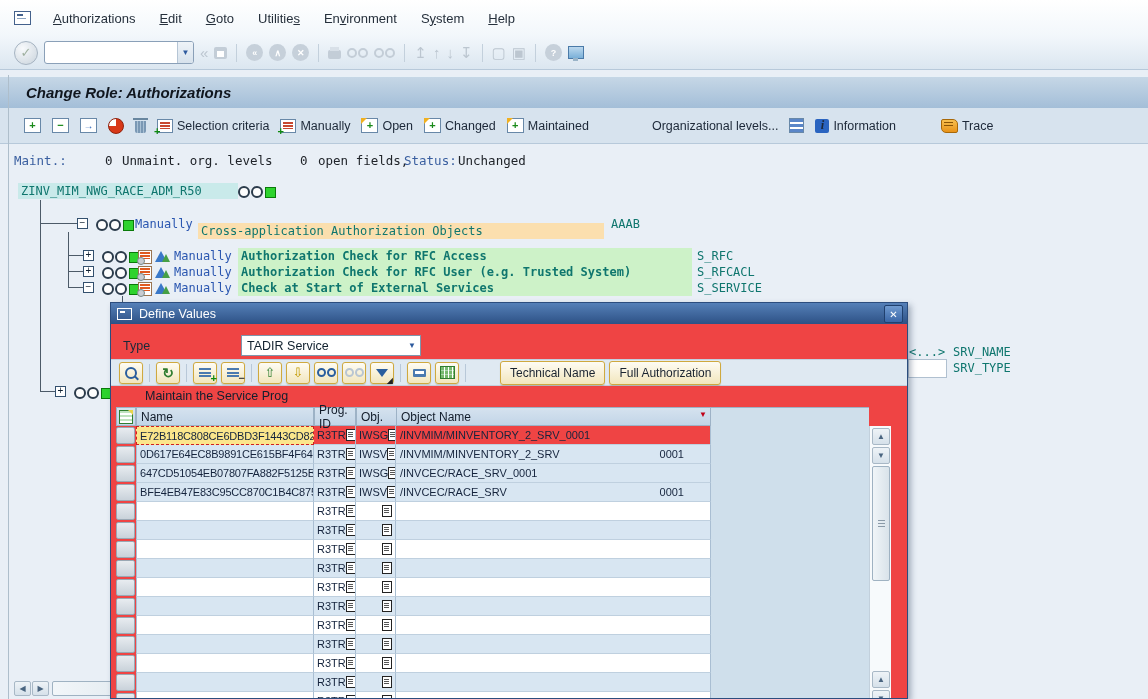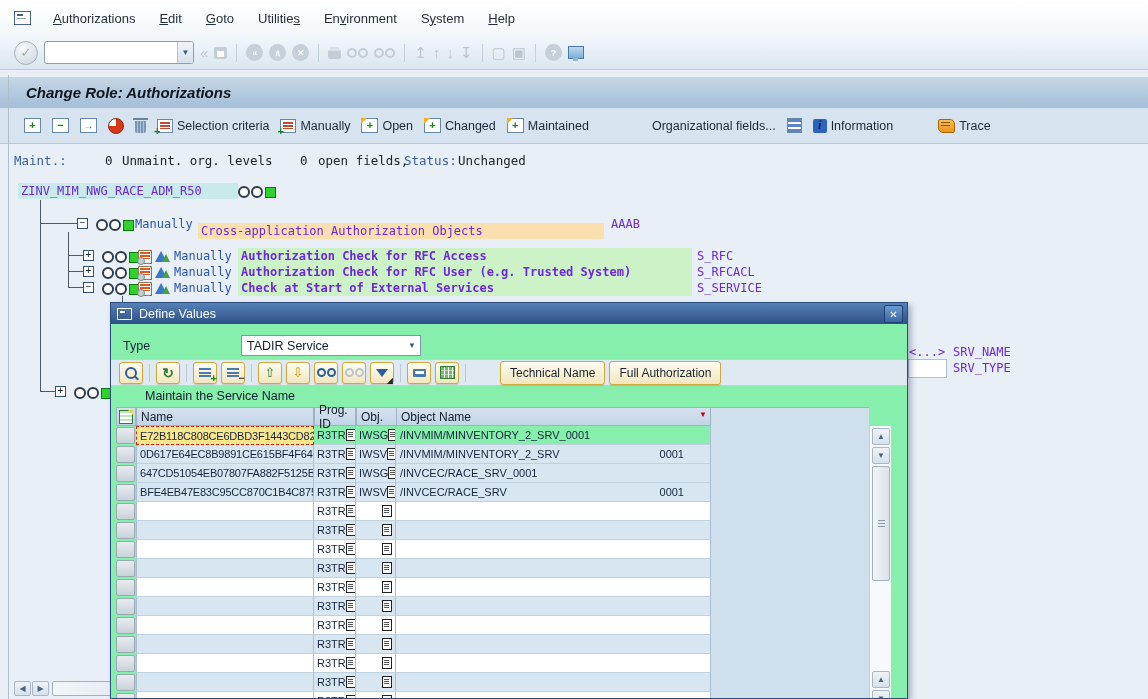--- a/index.html
+++ b/index.html
@@ -83,36 +83,36 @@
   .lights{position:absolute;display:inline-flex;align-items:center;gap:1px;}
   .lc{width:8px;height:8px;border:2px solid #2b3b4b;border-radius:50%;background:#fdfdfd;}
   .lsq{width:9px;height:9px;border:1px solid #0a7a0a;background:#2ed32e;margin-left:1px;}
   .i-chg{position:absolute;width:12px;height:12px;background:#fff;border:1px solid #9a7450;}
   .i-chg::before{content:"";position:absolute;left:1px;top:1px;right:1px;height:7px;
        background:repeating-linear-gradient(180deg,#e05a20 0 2px,#fff 2px 3px);}
   .i-chg::after{content:"";position:absolute;left:-2px;bottom:-2px;width:6px;height:6px;border-radius:50%;background:#c8ccd2;border:1px solid #788;}
   .i-mtn{position:absolute;width:15px;height:12px;}
   .i-mtn::before{content:"";position:absolute;bottom:0;left:0;width:0;height:0;border-left:6px solid transparent;border-right:6px solid transparent;border-bottom:11px solid #3a78c8;}
   .i-mtn::after{content:"";position:absolute;bottom:0;left:7px;width:0;height:0;border-left:4px solid transparent;border-right:4px solid transparent;border-bottom:8px solid #46a046;}
-  .tcell{position:absolute;font-family:"DejaVu Sans Mono",monospace;font-size:12px;color:#6d28d9;white-space:pre;padding:1px 3px;}
+  .tcell{position:absolute;font-family:"DejaVu Sans Mono",monospace;font-size:12px;color:#0f766e;white-space:pre;padding:1px 3px;}
   .bg-cyan{background:#c9eaea;}
   .bg-orange{background:#fbdfae;margin-top:7px;}
   .bg-green{background:#cdf2c8;font-weight:bold;}
   .t-manually{color:#2a56b0;}
 
   
   .side-white{position:absolute;background:#fff;border:1px solid #b0c0d0;}
 
   
   .sbtn{position:absolute;width:17px;height:15px;background:linear-gradient(#eef3f7,#d6e1ea);border:1px solid #a8b8c6;
         display:flex;align-items:center;justify-content:center;color:#4a6580;font-size:8px;border-radius:2px;box-sizing:border-box;}
   .sthumb{position:absolute;background:linear-gradient(90deg,#f2f6f9,#dbe5ec);border:1px solid #9fb2c2;border-radius:2px;box-sizing:border-box;}
 
   
-  .dialog{position:absolute;left:110px;top:302px;width:798px;height:397px;background:#86efac;
+  .dialog{position:absolute;left:110px;top:302px;width:798px;height:397px;background:#ef4444;
           border:1px solid #2c4d7e;box-shadow:3px 3px 6px rgba(30,50,80,.35);z-index:10;overflow:hidden;box-sizing:border-box;}
   .dtitle{position:absolute;left:0;top:0;width:100%;height:21px;background:linear-gradient(#5580b8,#2d5185);
           display:flex;align-items:center;color:#fff;font-size:12.5px;}
   .dtitle .wic{width:13px;height:10px;border:1px solid #fff;margin:0 7px 0 6px;position:relative;}
   .dtitle .wic::before{content:"";position:absolute;left:2px;top:2px;width:5px;height:2px;background:#fff;}
   .dclose{position:absolute;right:4px;top:2px;width:17px;height:16px;background:linear-gradient(#6f9ad0,#3a66a6);
           border:1px solid #20406e;border-radius:2px;color:#fff;font-size:10px;display:flex;align-items:center;justify-content:center;}
   .typerow label{position:absolute;left:12px;top:36px;font-size:12.5px;color:#1a2a3a;}
   .combo{position:absolute;left:130px;top:32px;width:180px;height:21px;background:#fff;border:1px solid #7e96ad;
          display:flex;align-items:center;box-sizing:border-box;}
@@ -282,21 +282,21 @@
       <span>Changed</span>
     </span>
     <span class="albtn">
       <span class="fr">
           <i class="ycorner"></i>
           <i class="g">+</i>
         </span>
       <span>Maintained</span>
     </span>
     <span class="albtn" style="margin-left:52px">
-      <span>Organizational fields...</span>
+      <span>Organizational levels...</span>
     </span>
     <span class="abtn">
         <span class="i-grid2"></span>
       </span>
     <span class="albtn">
       <span class="i-info">i</span>
       <span>Information</span>
     </span>
     <span class="albtn" style="margin-left:34px">
       <span class="i-trace"></span>
@@ -453,21 +453,21 @@
         </span>
       <span class="dtb">
           <span class="i-tblb"></span>
         </span>
       <span class="dsep"></span>
       <span class="dtxtbtn" style="margin-left:28px">Technical Name</span>
       <span class="dtxtbtn">Full Authorization</span>
     </div>
 
     <div class="dsubtitle">
-      <span>Maintain the Service Name</span>
+      <span>Maintain the Service Prog</span>
     </div>
 
     <div class="ghead">
       <span class="gh cicon" style="left:5px;width:20px">
           <span class="i-tblc"></span>
         </span>
       <span class="gh" style="left:25px;width:178px">Name</span>
       <span class="gh" style="left:203px;width:42px">Prog. ID</span>
       <span class="gh" style="left:245px;width:50px">Obj.</span>
       <span class="gh" style="left:285px;width:315px">Object Name<span class="sorttri">▼</span></span>

